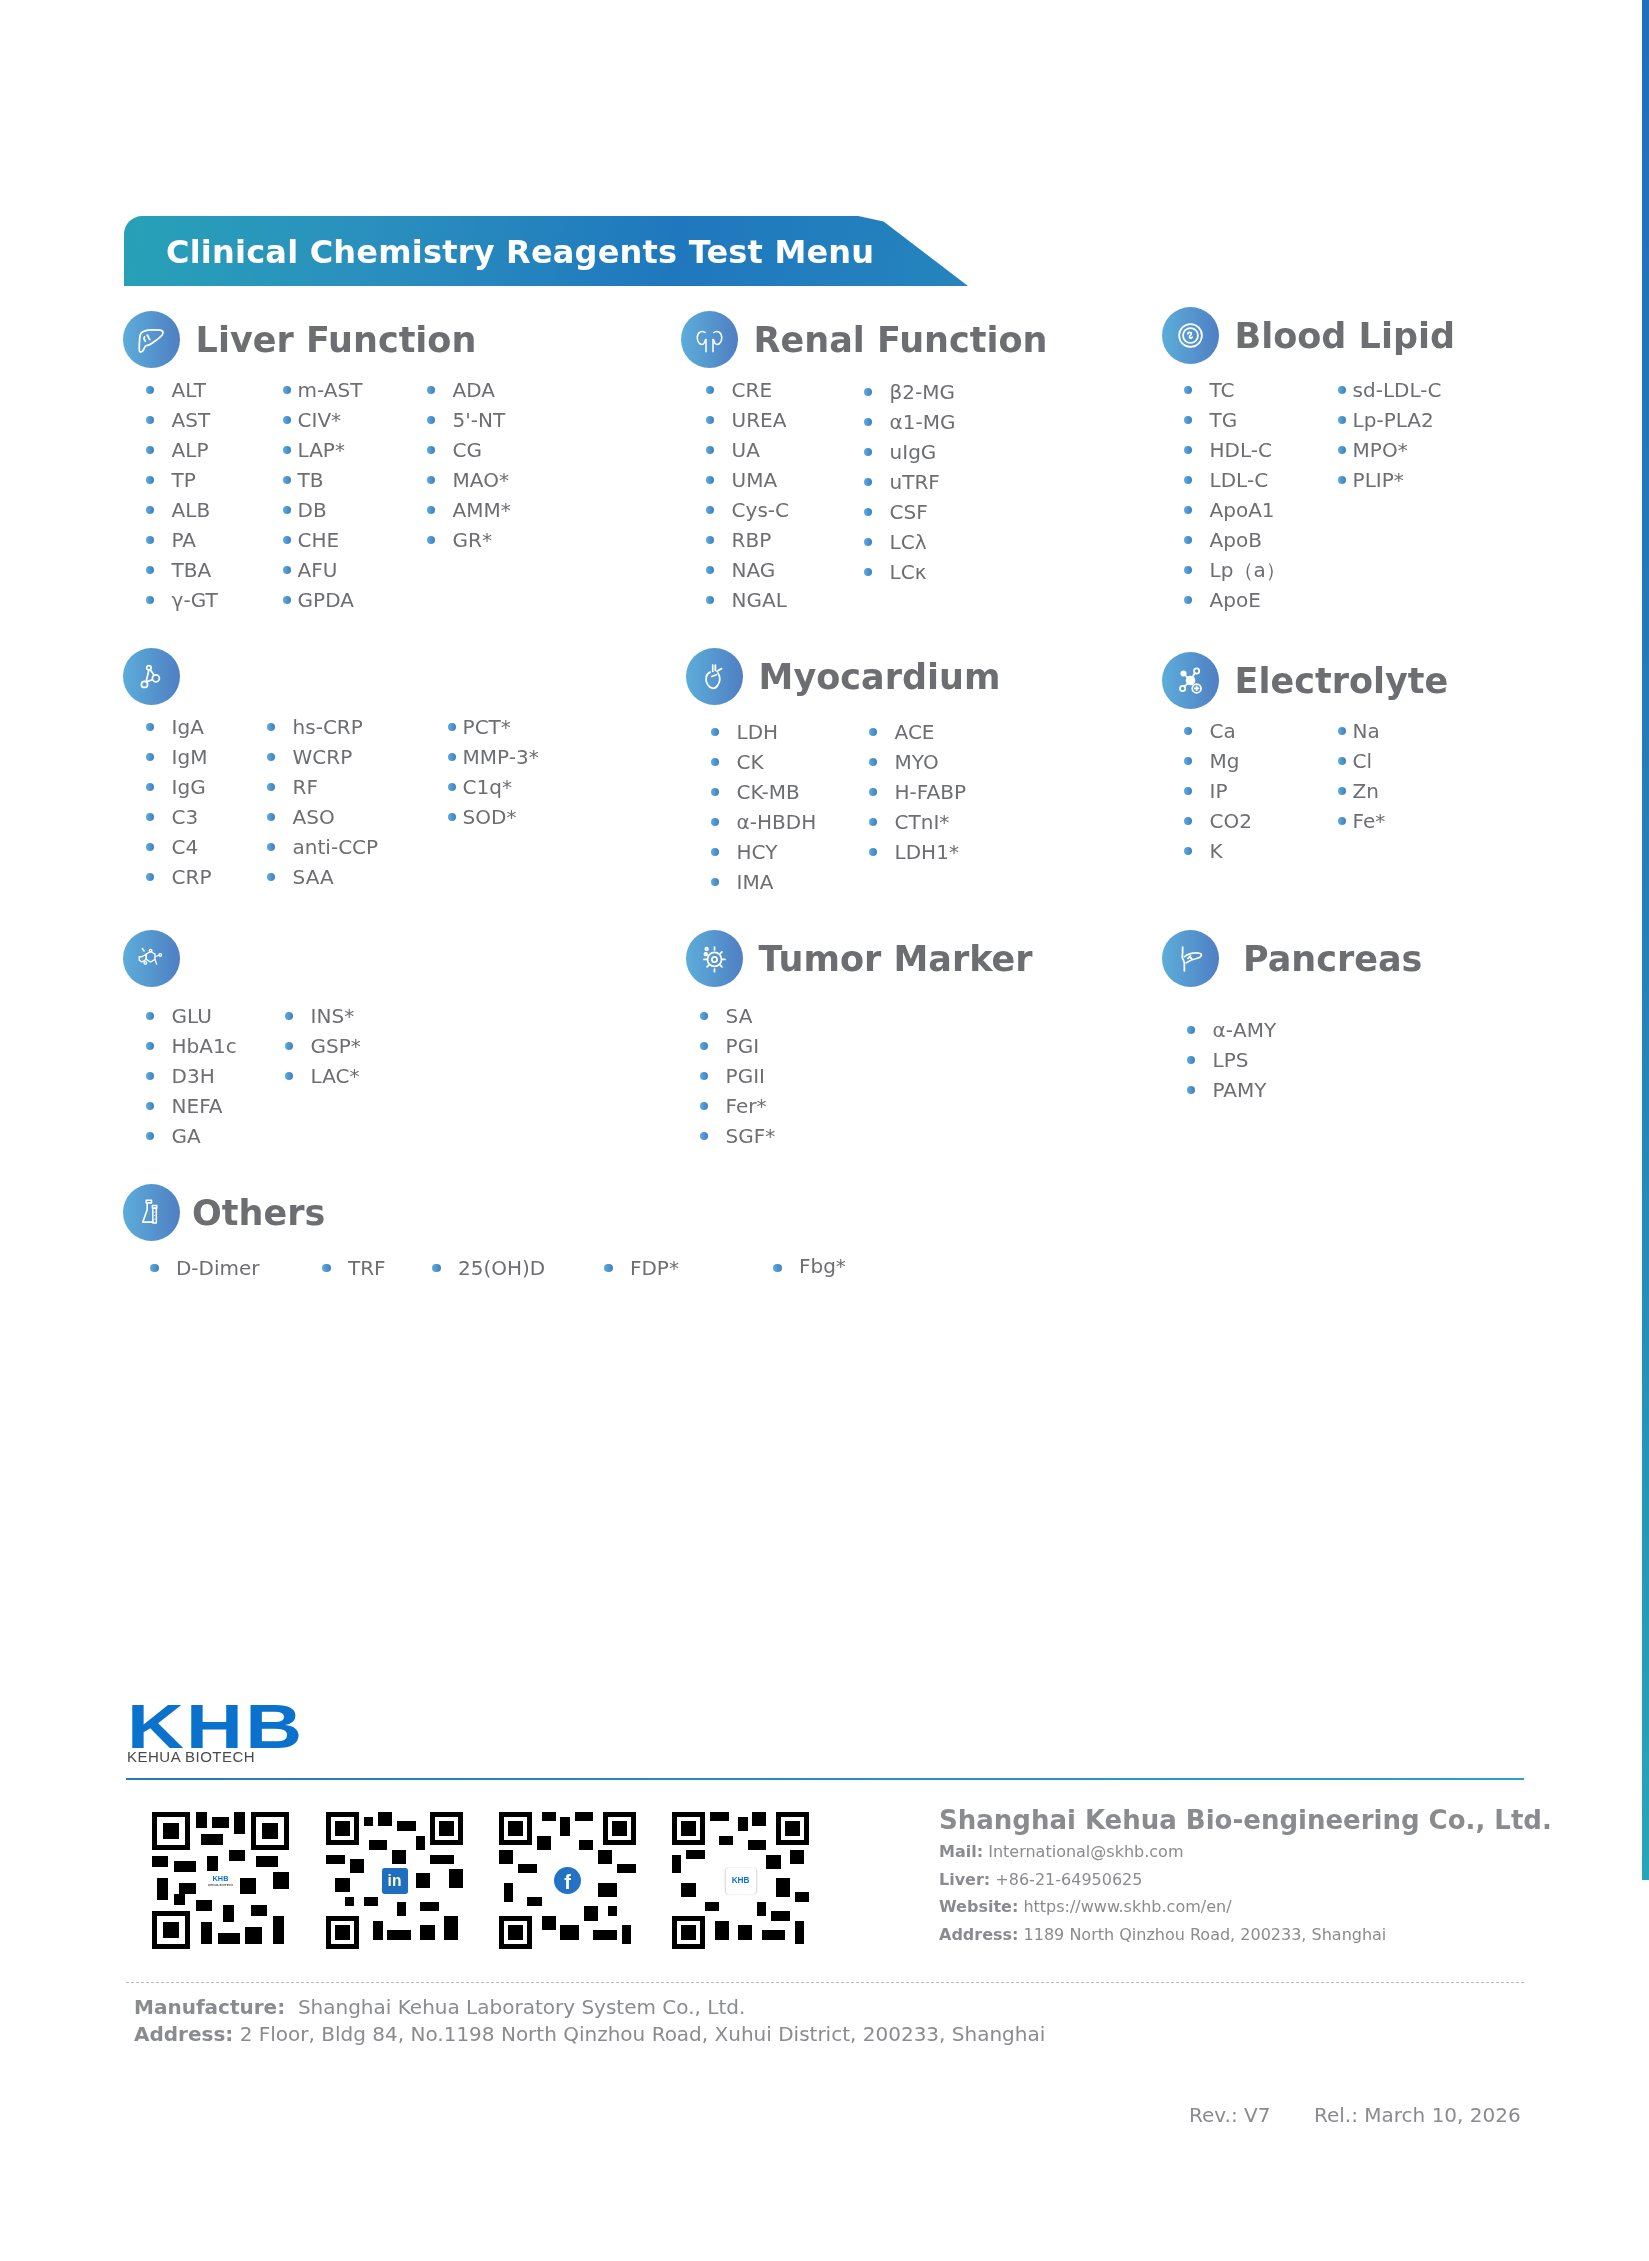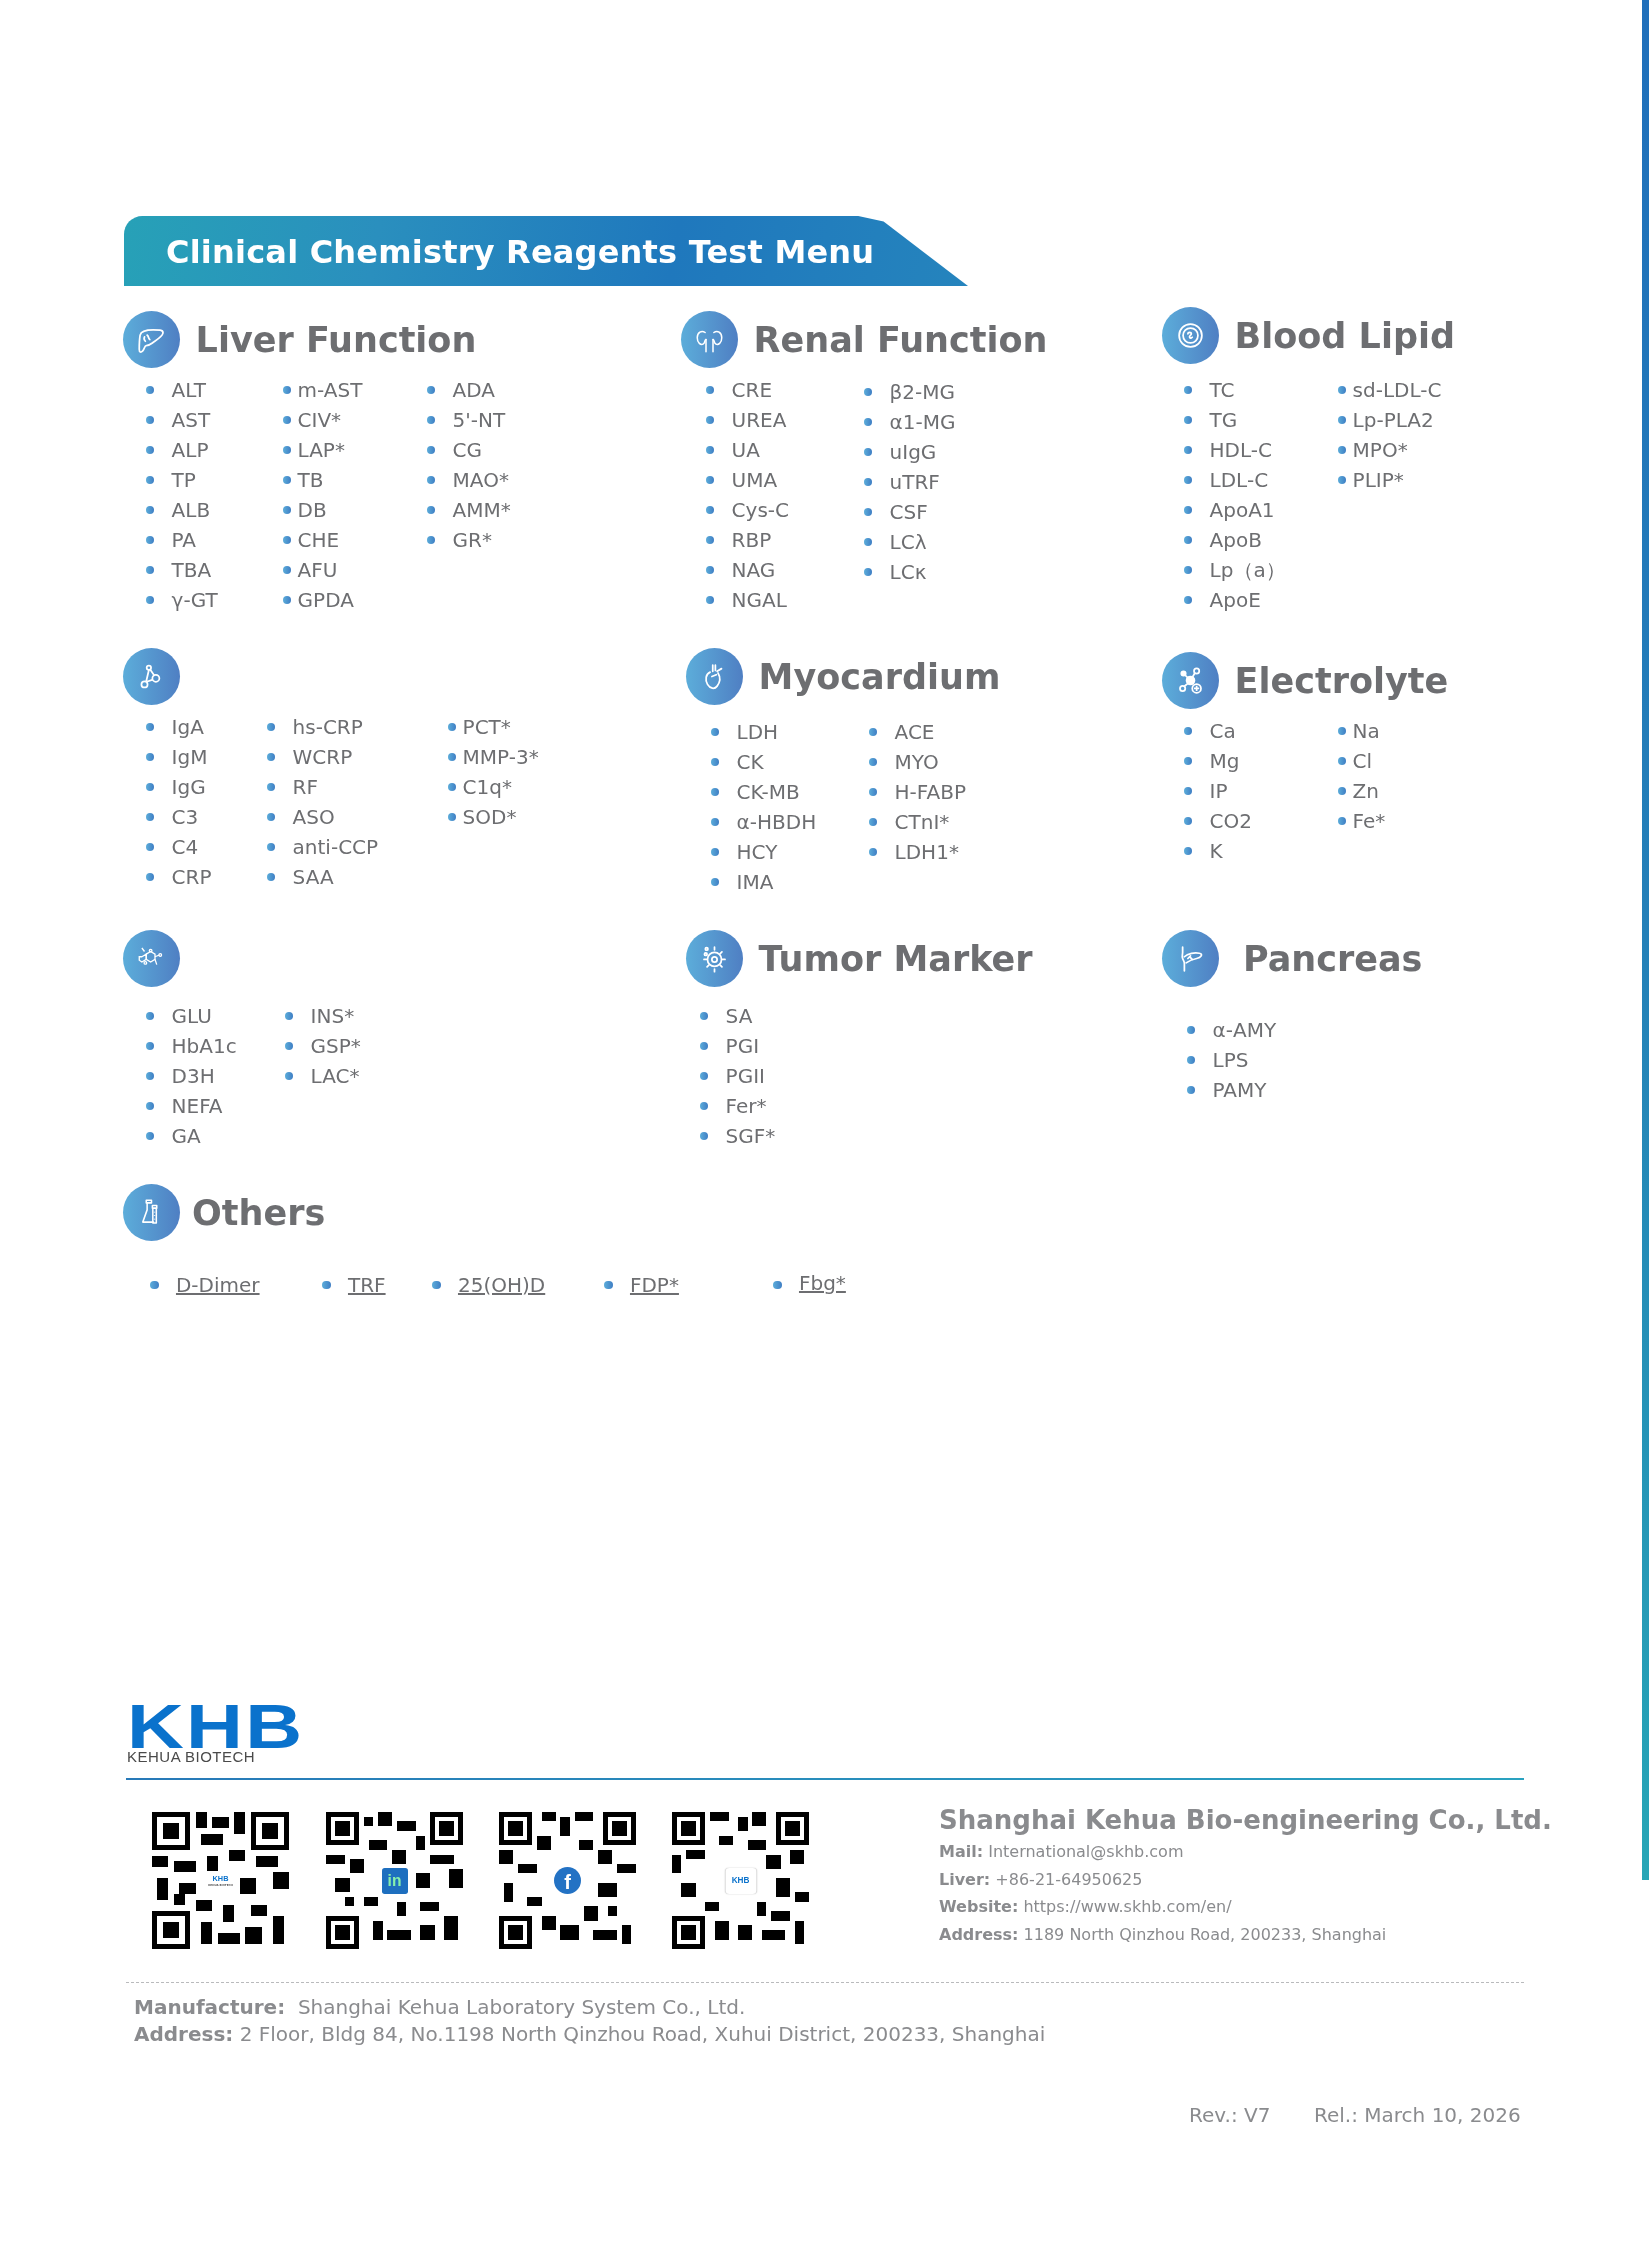--- a/index.html
+++ b/index.html
@@ -620,21 +620,21 @@
       <svg viewBox="0 0 80 80" fill="none" stroke="#fff" stroke-width="3.5" stroke-linejoin="round">
           <rect x="28" y="12" width="12" height="6"></rect>
           <path d="M30 18v16l-10 28h26"></path>
           <rect x="42" y="24" width="10" height="6"></rect>
           <path d="M43 30v34h8V30"></path>
           <path d="M47 38v2M47 46v2M47 54v2"></path>
         </svg>
     </div>
     <div class="sec-title" style="margin-left:12px;">Others</div>
   </div>
-  <div class="others-row" style="left:27.4px;top:86px;text-decoration:underline;">
+  <div class="others-row" style="left:27.4px;top:69px;">
     <div class="item" style="margin-right:0;width:172px;">
         <span class="dot"></span>
         <span>D-Dimer</span>
       </div>
     <div class="item" style="width:110px;">
         <span class="dot"></span>
         <span>TRF</span>
       </div>
     <div class="item" style="width:172px;">
         <span class="dot"></span>
@@ -732,21 +732,21 @@
         <rect x="8" y="18" width="3" height="2"></rect>
         <rect x="15" y="19" width="2" height="3"></rect>
         <rect x="20" y="19" width="4" height="2"></rect>
         <rect x="10" y="23" width="2" height="4"></rect>
         <rect x="13" y="25" width="5" height="2"></rect>
         <rect x="20" y="24" width="3" height="3"></rect>
         <rect x="25" y="22" width="3" height="5"></rect>
         <rect x="4" y="18" width="2" height="2"></rect>
       </g>
     </svg>
-  <div class="qr-badge" style="width:26px;height:26px;background:#1e6fbf;border-radius:2.7px;color:#86efac;font-size:15.6px;font-family:'Liberation Sans',sans-serif;">in</div>
+  <div class="qr-badge" style="width:26px;height:26px;background:#1e6fbf;border-radius:2.7px;color:#fef9c3;font-size:15.6px;font-family:'Liberation Sans',sans-serif;">in</div>
 </div>
 <div class="qr" style="left:499px;">
   <svg viewBox="0 0 29 29" shape-rendering="crispEdges">
       <rect width="29" height="29" fill="#fff"></rect>
       <g fill="#000">
         <rect x="0" y="0" width="7" height="7"></rect>
         <rect x="22" y="0" width="7" height="7"></rect>
         <rect x="0" y="22" width="7" height="7"></rect>
       </g>
       <g fill="#fff">

